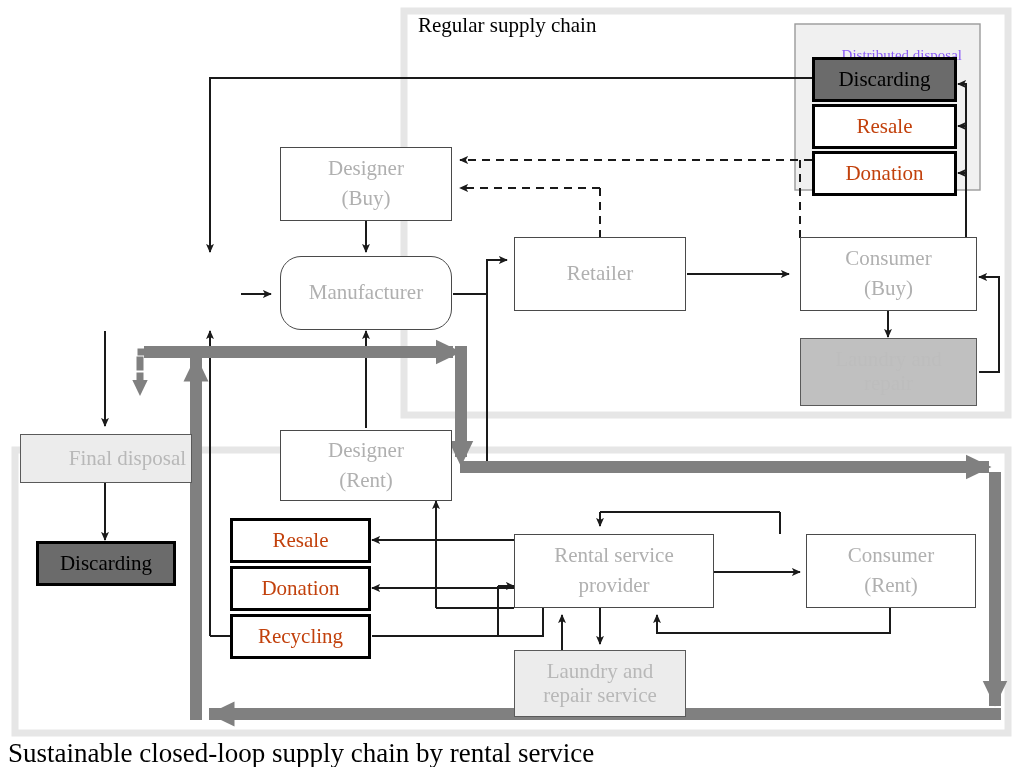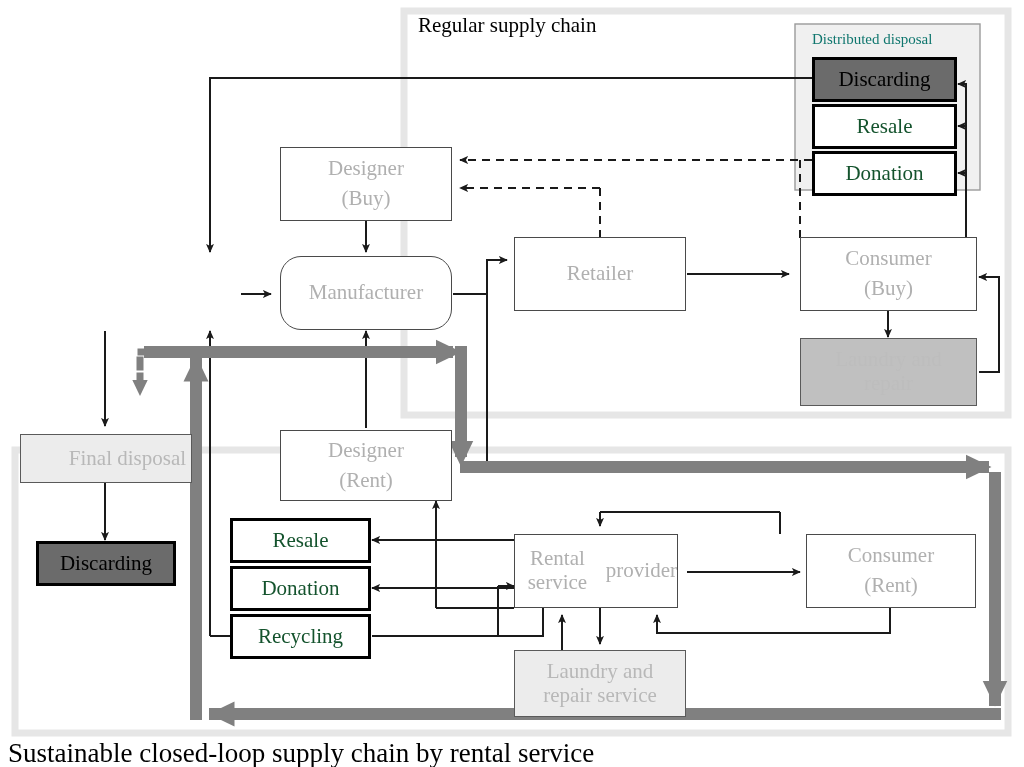--- a/index.html
+++ b/index.html
@@ -7,24 +7,24 @@
   #stage{position:relative;width:1024px;height:767px;}
   svg{position:absolute;left:0;top:0;width:1024px;height:767px;}
   .panel-label{position:absolute;color:#000;}
   #regular-label{left:418px;top:13px;font-size:21px;}
   #sustainable-label{left:8px;top:738px;font-size:27px;}
   .node{position:absolute;display:flex;align-items:center;justify-content:center;
         text-align:center;line-height:1.12;box-sizing:border-box;}
   .n-grey{color:#b0b0b0;border:1.6px solid #4a4a4a;background:#fff;font-size:21px;gap:6px;}
   .n-greybox{color:#b8b8b8;border:1.6px solid #5a5a5a;background:#ececec;font-size:21px;}
   .n-greybox-dark{color:#bdbdbd;border:1.6px solid #5a5a5a;background:#c0c0c0;font-size:21px;}
-  .n-black{color:#14532d;border:3.2px solid #000;background:#fff;font-size:21px;}
+  .n-black{color:#c2410c;border:3.2px solid #000;background:#fff;font-size:21px;}
   .n-black-dark{color:#000;border:3.2px solid #000;background:#6b6b6b;font-size:21px;}
-  .dd-title{position:absolute;left:812px;top:31px;width:150px;text-align:left;
-            font-size:15px;color:#0f766e;}
+  .dd-title{position:absolute;left:812px;top:47px;width:150px;text-align:right;
+            font-size:15px;color:#8b5cf6;}
 </style>
 </head>
 <body>
 
 <div id="stage">
 
   <svg viewBox="0 0 1024 767">
     <defs>
       <marker id="ah" viewBox="0 0 10 10" refX="9" refY="5" markerWidth="9" markerHeight="9" orient="auto-start-reverse" markerUnits="userSpaceOnUse">
         <path d="M0,0.6 L10,5 L0,9.4 L2.4,5 Z" fill="#1a1a1a"></path>
@@ -164,21 +164,21 @@
 
   <div class="node n-grey" style="left:280px;top:430px;width:172px;height:71px;flex-direction:column;">
     <span>Designer</span>
     <span>(Rent)</span>
   </div>
 
   <div class="node n-black" style="left:230px;top:518px;width:141px;height:45px;">Resale</div>
   <div class="node n-black" style="left:230px;top:566px;width:141px;height:45px;">Donation</div>
   <div class="node n-black" style="left:230px;top:614px;width:141px;height:45px;">Recycling</div>
 
-  <div class="node n-grey" style="left:514px;top:534px;width:164px;height:74px;flex-direction:row;font-family:Liberation Serif, serif;">
+  <div class="node n-grey" style="left:514px;top:534px;width:200px;height:74px;flex-direction:column;font-family:Liberation Serif, serif;">
     <span>Rental service</span>
     <span>provider</span>
   </div>
 
 
   <div class="node n-grey" style="left:806px;top:534px;width:170px;height:74px;flex-direction:column;">
     <span>Consumer</span>
     <span>(Rent)</span>
   </div>
 

